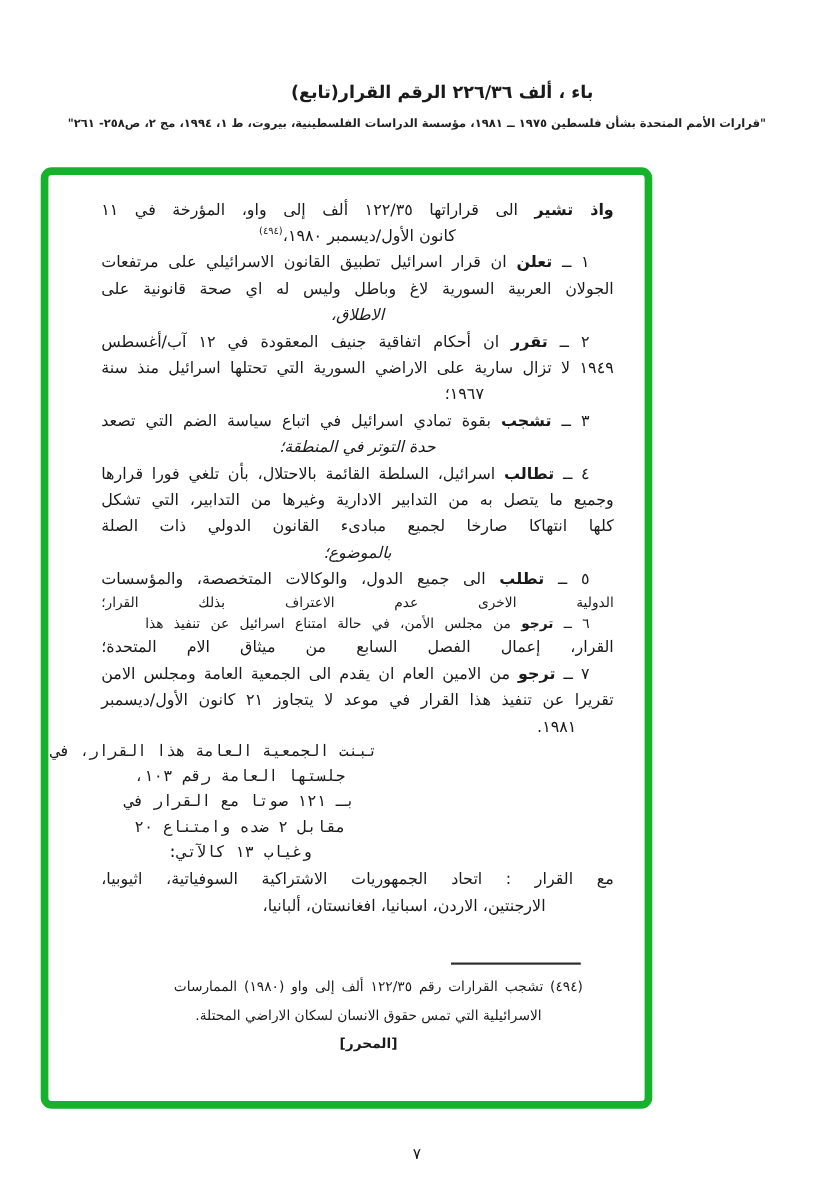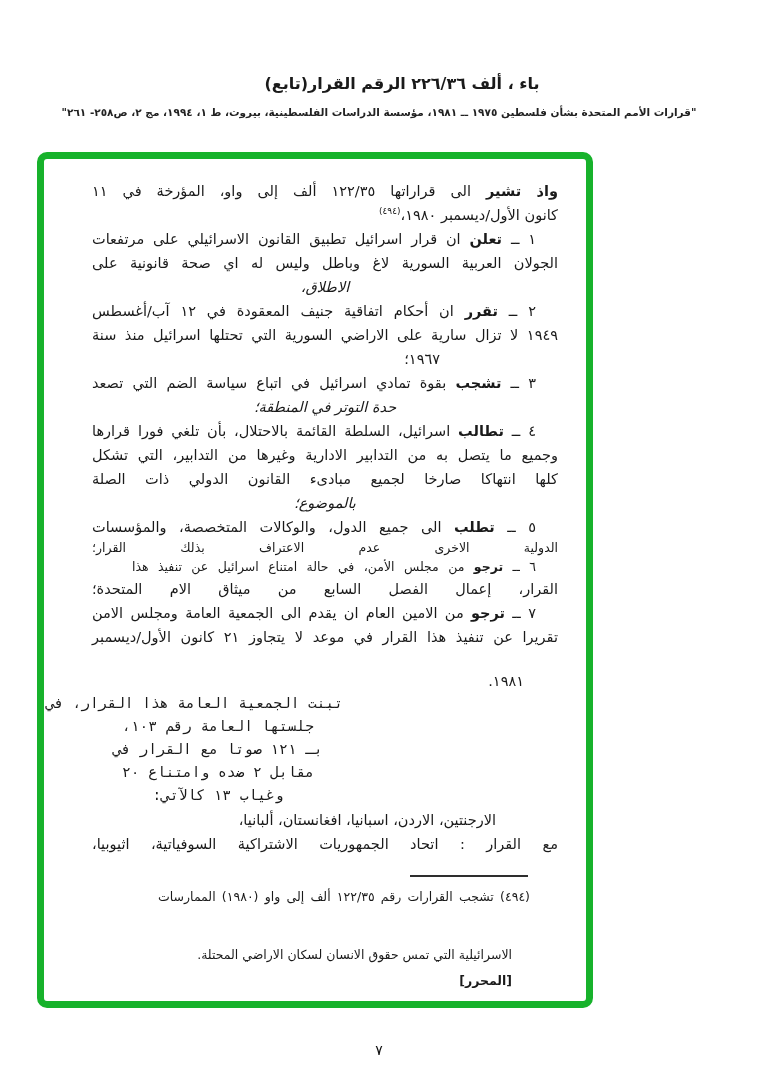--- a/index.html
+++ b/index.html
@@ -19,42 +19,42 @@
     background:transparent;
   }
   
   .col{
     position:absolute;top:20px;left:48px;width:466px;
     direction:rtl;font-size:14.5px;
   }
   .ln{line-height:24px;min-height:24px;}
   .j{text-align:justify;text-align-last:justify;}
   .l{text-align:center;font-style:italic;}
-  .r{text-align:right;}
+  .r{text-align:center;}
   .ind{text-indent:22px;}
   .sm{font-size:12.5px;line-height:18px;min-height:18px;}
   .h20{line-height:20px;min-height:20px;margin-left:40px;}
   .n67{text-align:right;padding-right:118px;box-sizing:border-box;}
-  .n81{text-align:right;padding-right:34px;box-sizing:border-box;margin-top:20px;}
+  .n81{text-align:right;padding-right:34px;box-sizing:border-box;}
   .r-indent{text-align:right;padding-right:62px;box-sizing:border-box;}
   .b{font-weight:bold;}
   sup{font-size:9px;line-height:0;}
   
   .adoption{
     width:250px;margin:0 215px 0 0;text-align:center;font-family:Liberation Mono, monospace;
   }
   .adoption .ln{line-height:23px;min-height:23px;white-space:nowrap;}
   
   .footnote{
     position:absolute;top:716px;right:56px;width:372px;
     direction:rtl;font-size:12.5px;
   }
   .footnote .ln{line-height:26px;min-height:26px;}
   .fn-rule{width:118px;border-top:2px solid #2e2e2e;margin:0 2px 7px auto;}
-  .fn2{text-align:right;padding-right:18px;box-sizing:border-box;margin-top:32px;}
+  .fn2{text-align:center;padding-right:18px;box-sizing:border-box;}
   
   .pageno{
     position:absolute;top:1042px;left:0;width:758px;
     text-align:center;font-size:14px;color:#111;
   }
 </style>
 </head>
 <body>
 
 <div class="hdr hdr1">باء ، ألف ٢٢٦/٣٦ الرقم القرار(تابع)</div>
@@ -87,22 +87,22 @@
         <div class="ln n81"><span>١٩٨١.</span></div>
       </div>
     <div class="adoption" id="adoption-lines">
         <div class="ln "><span>تبنت الجمعية العامة هذا القرار، في</span></div>
         <div class="ln "><span>جلستها العامة رقم ١٠٣،</span></div>
         <div class="ln "><span>بـ ١٢١ صوتا مع القرار في</span></div>
         <div class="ln "><span>مقابل ٢ ضده وامتناع ٢٠</span></div>
         <div class="ln "><span>وغياب ١٣ كالآتي:</span></div>
       </div>
     <div id="vote-lines">
+        <div class="ln j"><span>مع القرار : اتحاد الجمهوريات الاشتراكية السوفياتية، اثيوبيا،</span></div>
         <div class="ln r-indent"><span>الارجنتين، الاردن، اسبانيا، افغانستان، ألبانيا،</span></div>
-        <div class="ln j"><span>مع القرار : اتحاد الجمهوريات الاشتراكية السوفياتية، اثيوبيا،</span></div>
       </div>
   </div>
 
   <div class="footnote">
     <div class="fn-rule"></div>
     <div id="footnote-lines">
         <div class="ln j"><span>(٤٩٤) تشجب القرارات رقم ١٢٢/٣٥ ألف إلى واو (١٩٨٠) الممارسات</span></div>
         <div class="ln fn2"><span>الاسرائيلية التي تمس حقوق الانسان لسكان الاراضي المحتلة. </span><span class="b">[المحرر]</span></div>
       </div>
   </div>

